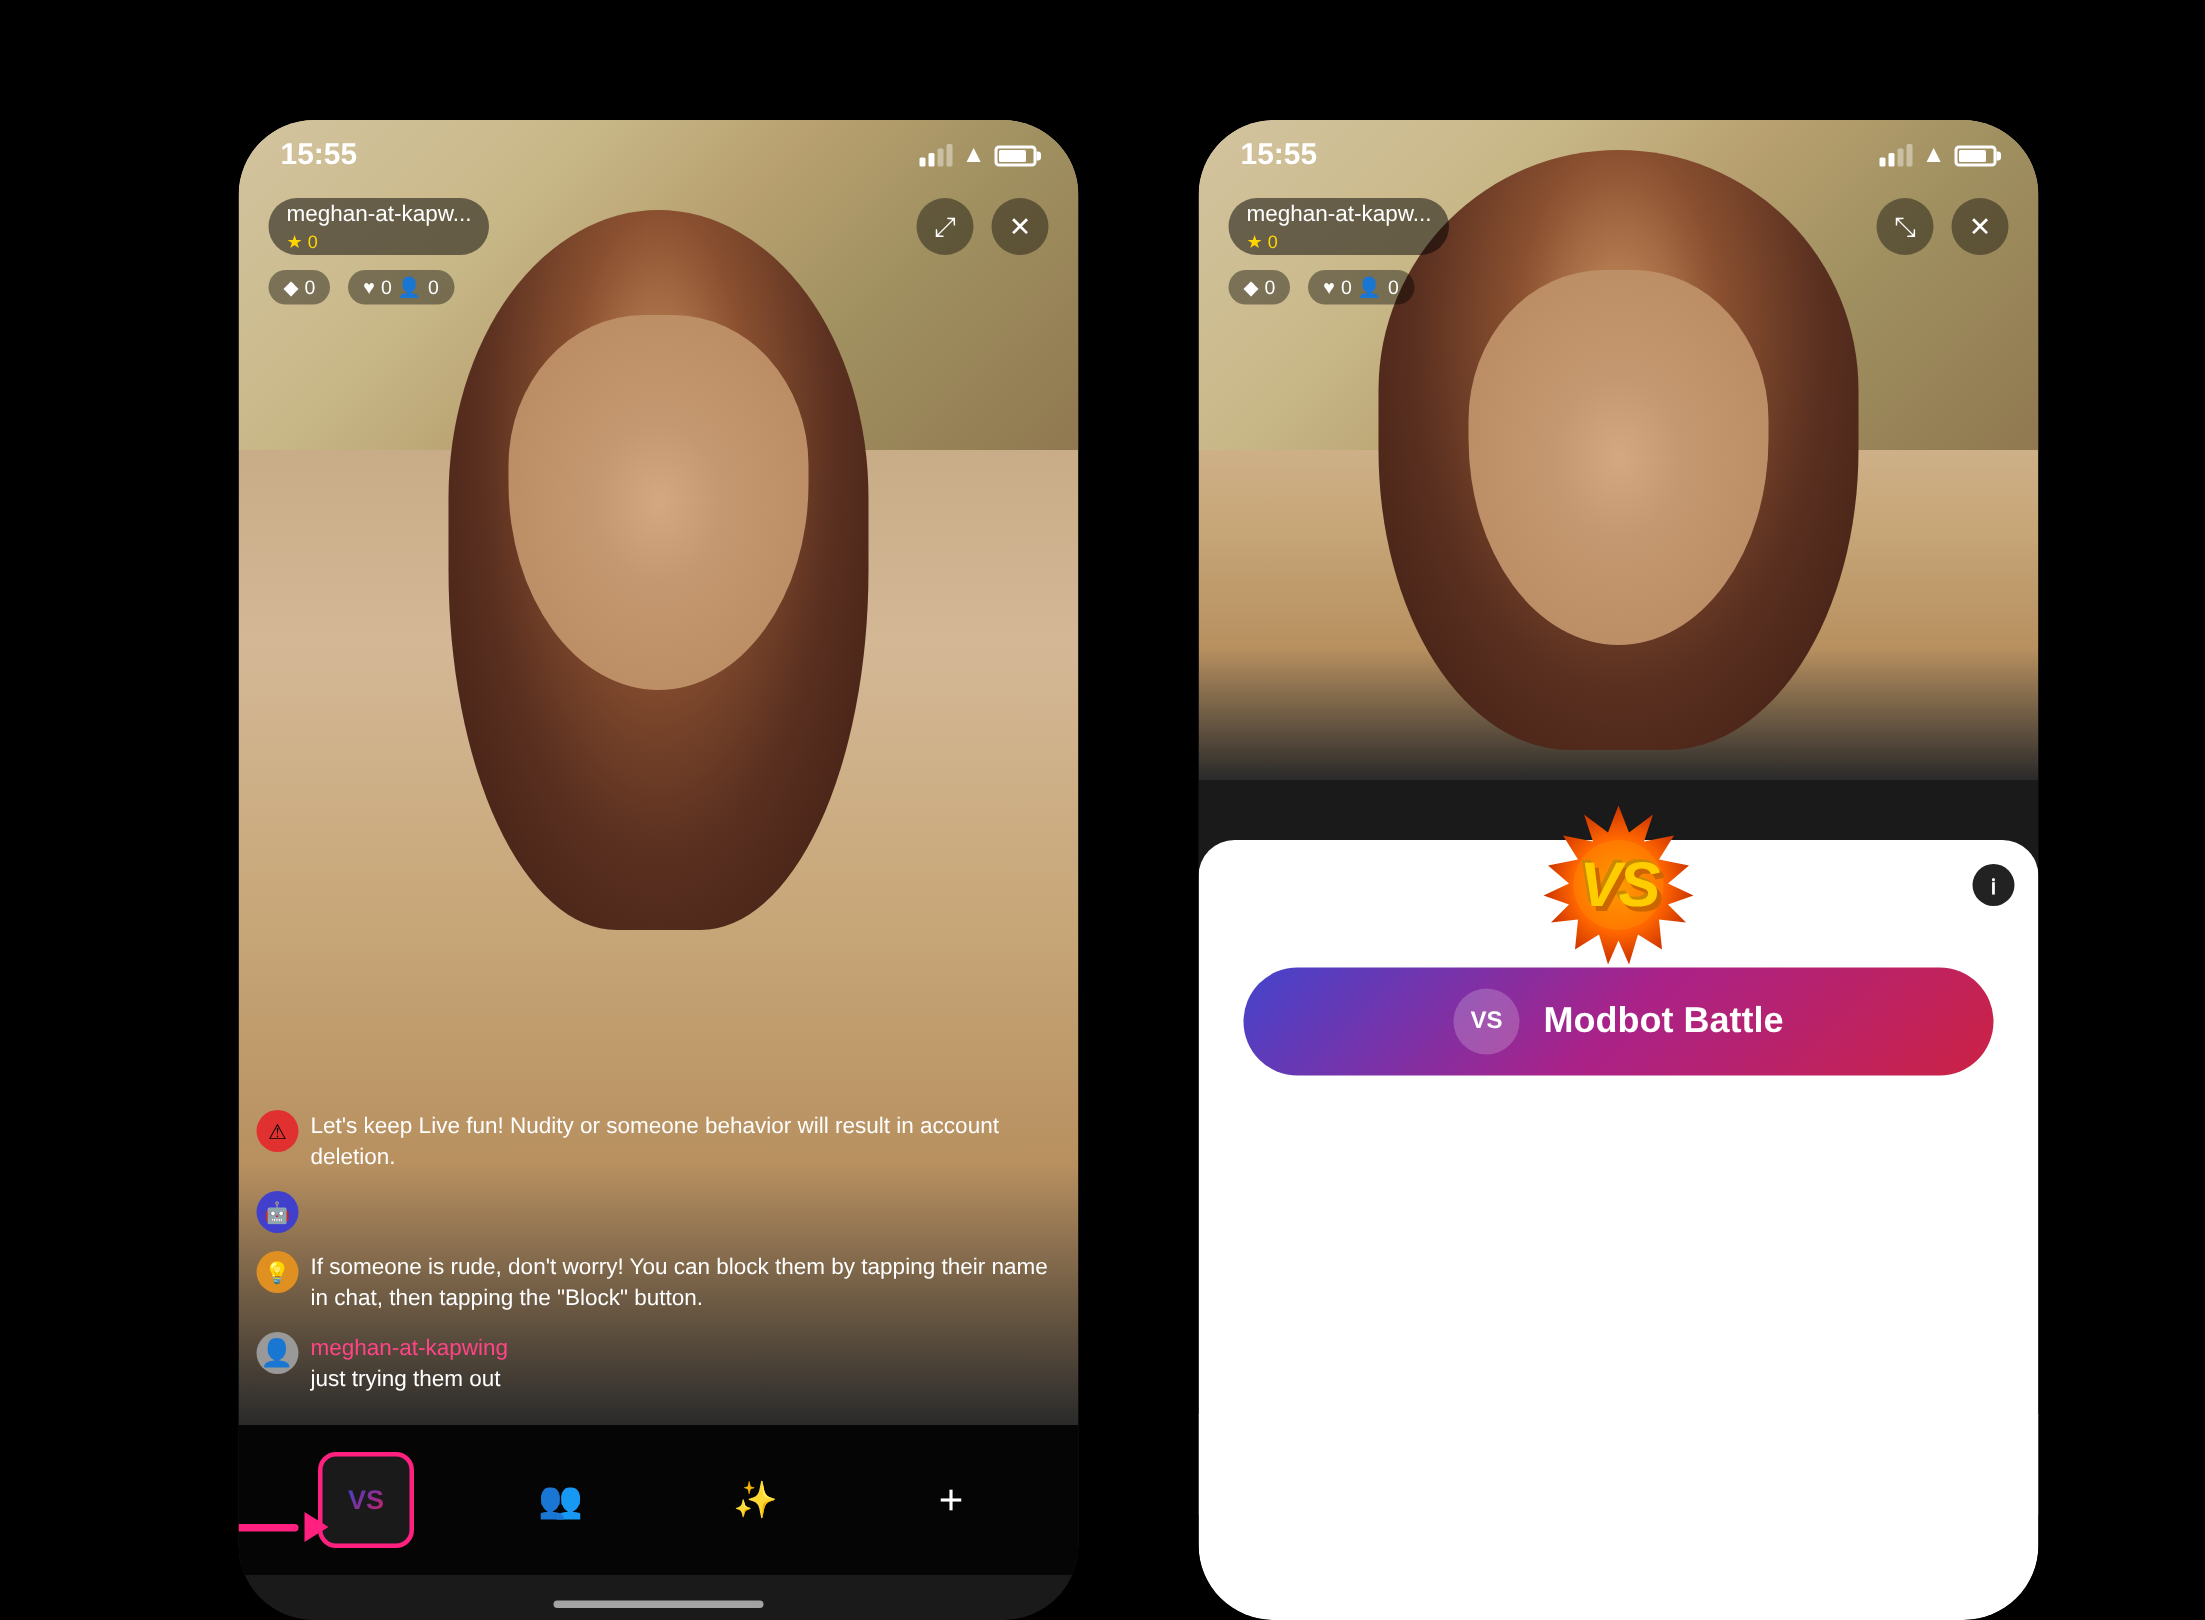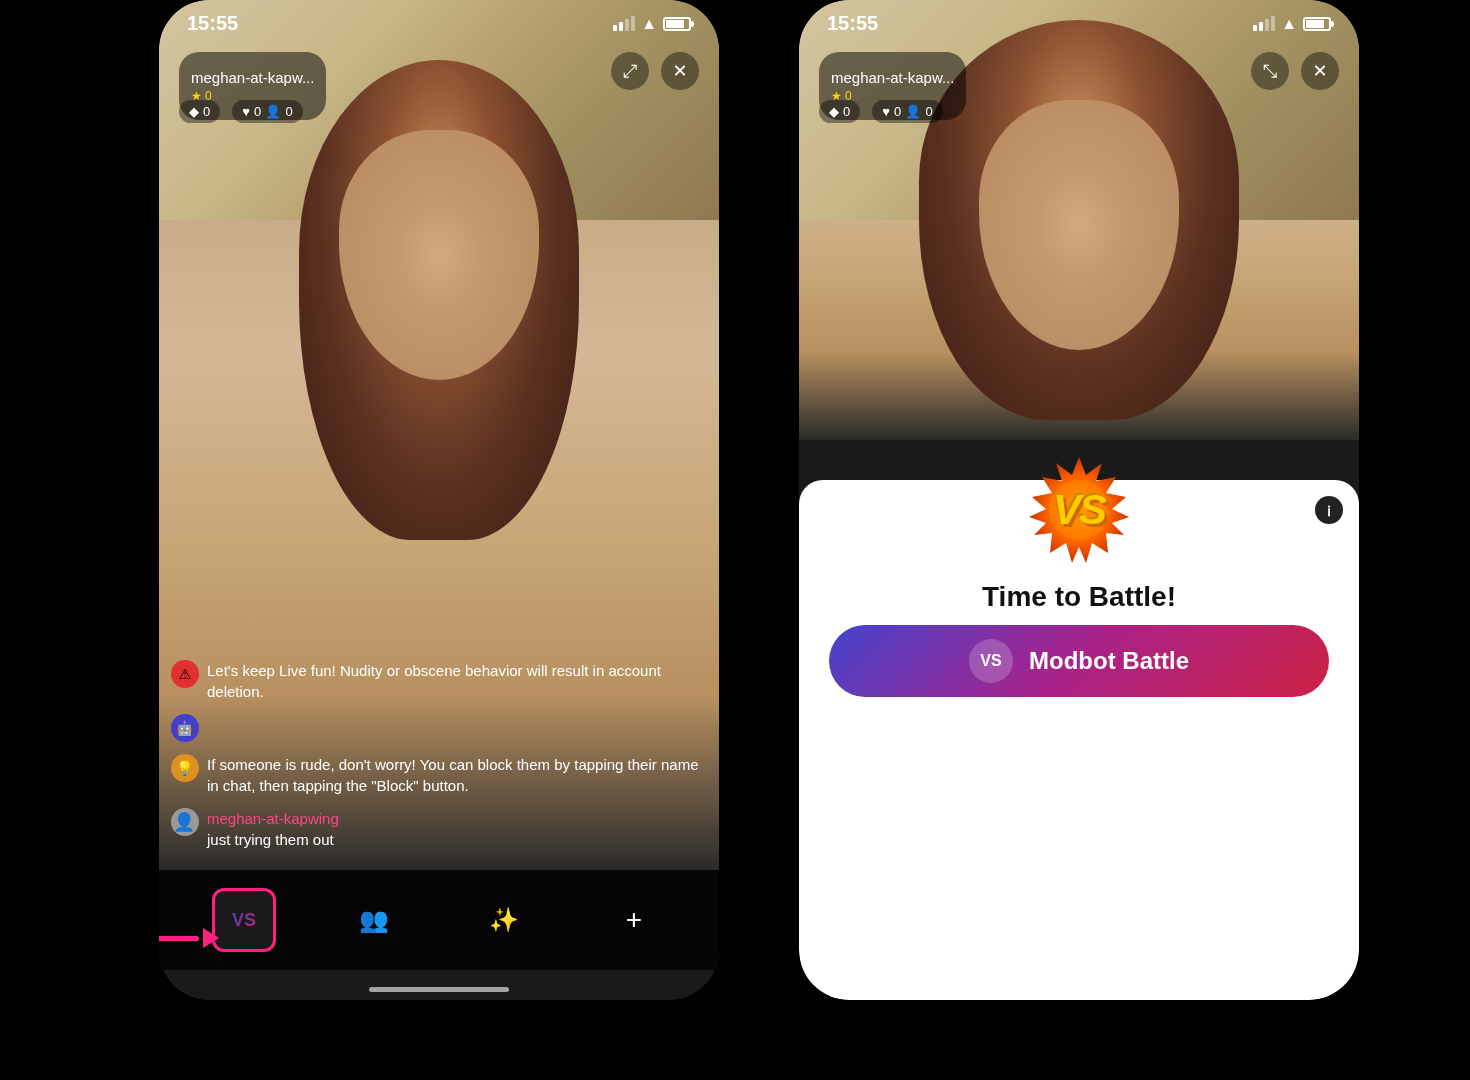--- a/index.html
+++ b/index.html
@@ -10,21 +10,21 @@
       display: flex;
       align-items: center;
       justify-content: center;
       font-family: -apple-system, BlinkMacSystemFont, 'Helvetica Neue', sans-serif;
       overflow: hidden;
     }
 
     .phones-container {
       display: flex;
       gap: 0px;
-      align-items: flex-start;
+      align-items: flex-end;
       justify-content: center;
       width: 100%;
       height: 100%;
       margin-left: 48px;
     }
 
     
     .phone {
       width: 560px;
       height: 1000px;
@@ -125,21 +125,21 @@
       background: linear-gradient(135deg, #d4c4a0 0%, #c8b888 30%, #b8a070 50%, #a09060 70%, #907850 100%);
     }
 
     
     .user-badge {
       position: absolute;
       top: 52px;
       left: 20px;
       background: rgba(0,0,0,0.5);
       border-radius: 20px;
-      padding: 17px 12px;
+      padding: 2px 12px;
       display: flex;
       flex-direction: column;
       gap: 3px;
     }
     .user-name {
       color: #fff;
       font-size: 15px;
       font-weight: 500;
     }
     .user-stars {
@@ -528,21 +528,21 @@
           <span>♥</span>
           <span>0</span>
           <span>👤</span>
           <span>0</span>
         </div>
       </div>
 
       <div class="chat-container">
         <div class="chat-msg">
           <div class="chat-icon red">⚠</div>
-          <span class="chat-text">Let's keep Live fun! Nudity or obscene behavior will result in account deletion.</span>
+          <span class="chat-text">Let's keep Live fun! Nudity or someone behavior will result in account deletion.</span>
         </div>
         <div class="chat-msg">
           <div class="chat-icon blue">🤖</div>
         </div>
         <div class="chat-msg">
           <div class="chat-icon yellow">💡</div>
           <span class="chat-text">If someone is rude, don't worry! You can block them by tapping their name in chat, then tapping the "Block" button.</span>
         </div>
         <div class="chat-msg">
           <div class="chat-icon avatar" style="background:#999; font-size:18px;">👤</div>
@@ -643,21 +643,20 @@
               </radialGradient>
             </defs>
 
             <polygon points="55,2 62,20 78,8 72,26 92,22 82,38 102,42 88,54 105,62 88,68 100,80 82,78 84,98 68,88 62,108 55,92 48,108 42,88 26,98 28,78 10,80 22,68 5,62 22,54 8,42 28,38 18,22 38,26 32,8 48,20" fill="url(#burst-grad)"></polygon>
 
             <circle cx="55" cy="55" r="30" fill="rgba(255,160,0,0.3)"></circle>
           </svg>
           <span class="vs-label">VS</span>
         </div>
 
-        <div class="battle-title">Time to Battle!</div>
 
 
         <button class="instant-battle-btn">
           <div class="btn-vs-icon">
             <span>VS</span>
           </div>
           <span class="btn-label">Modbot Battle</span>
         </button>
 
       </div>

